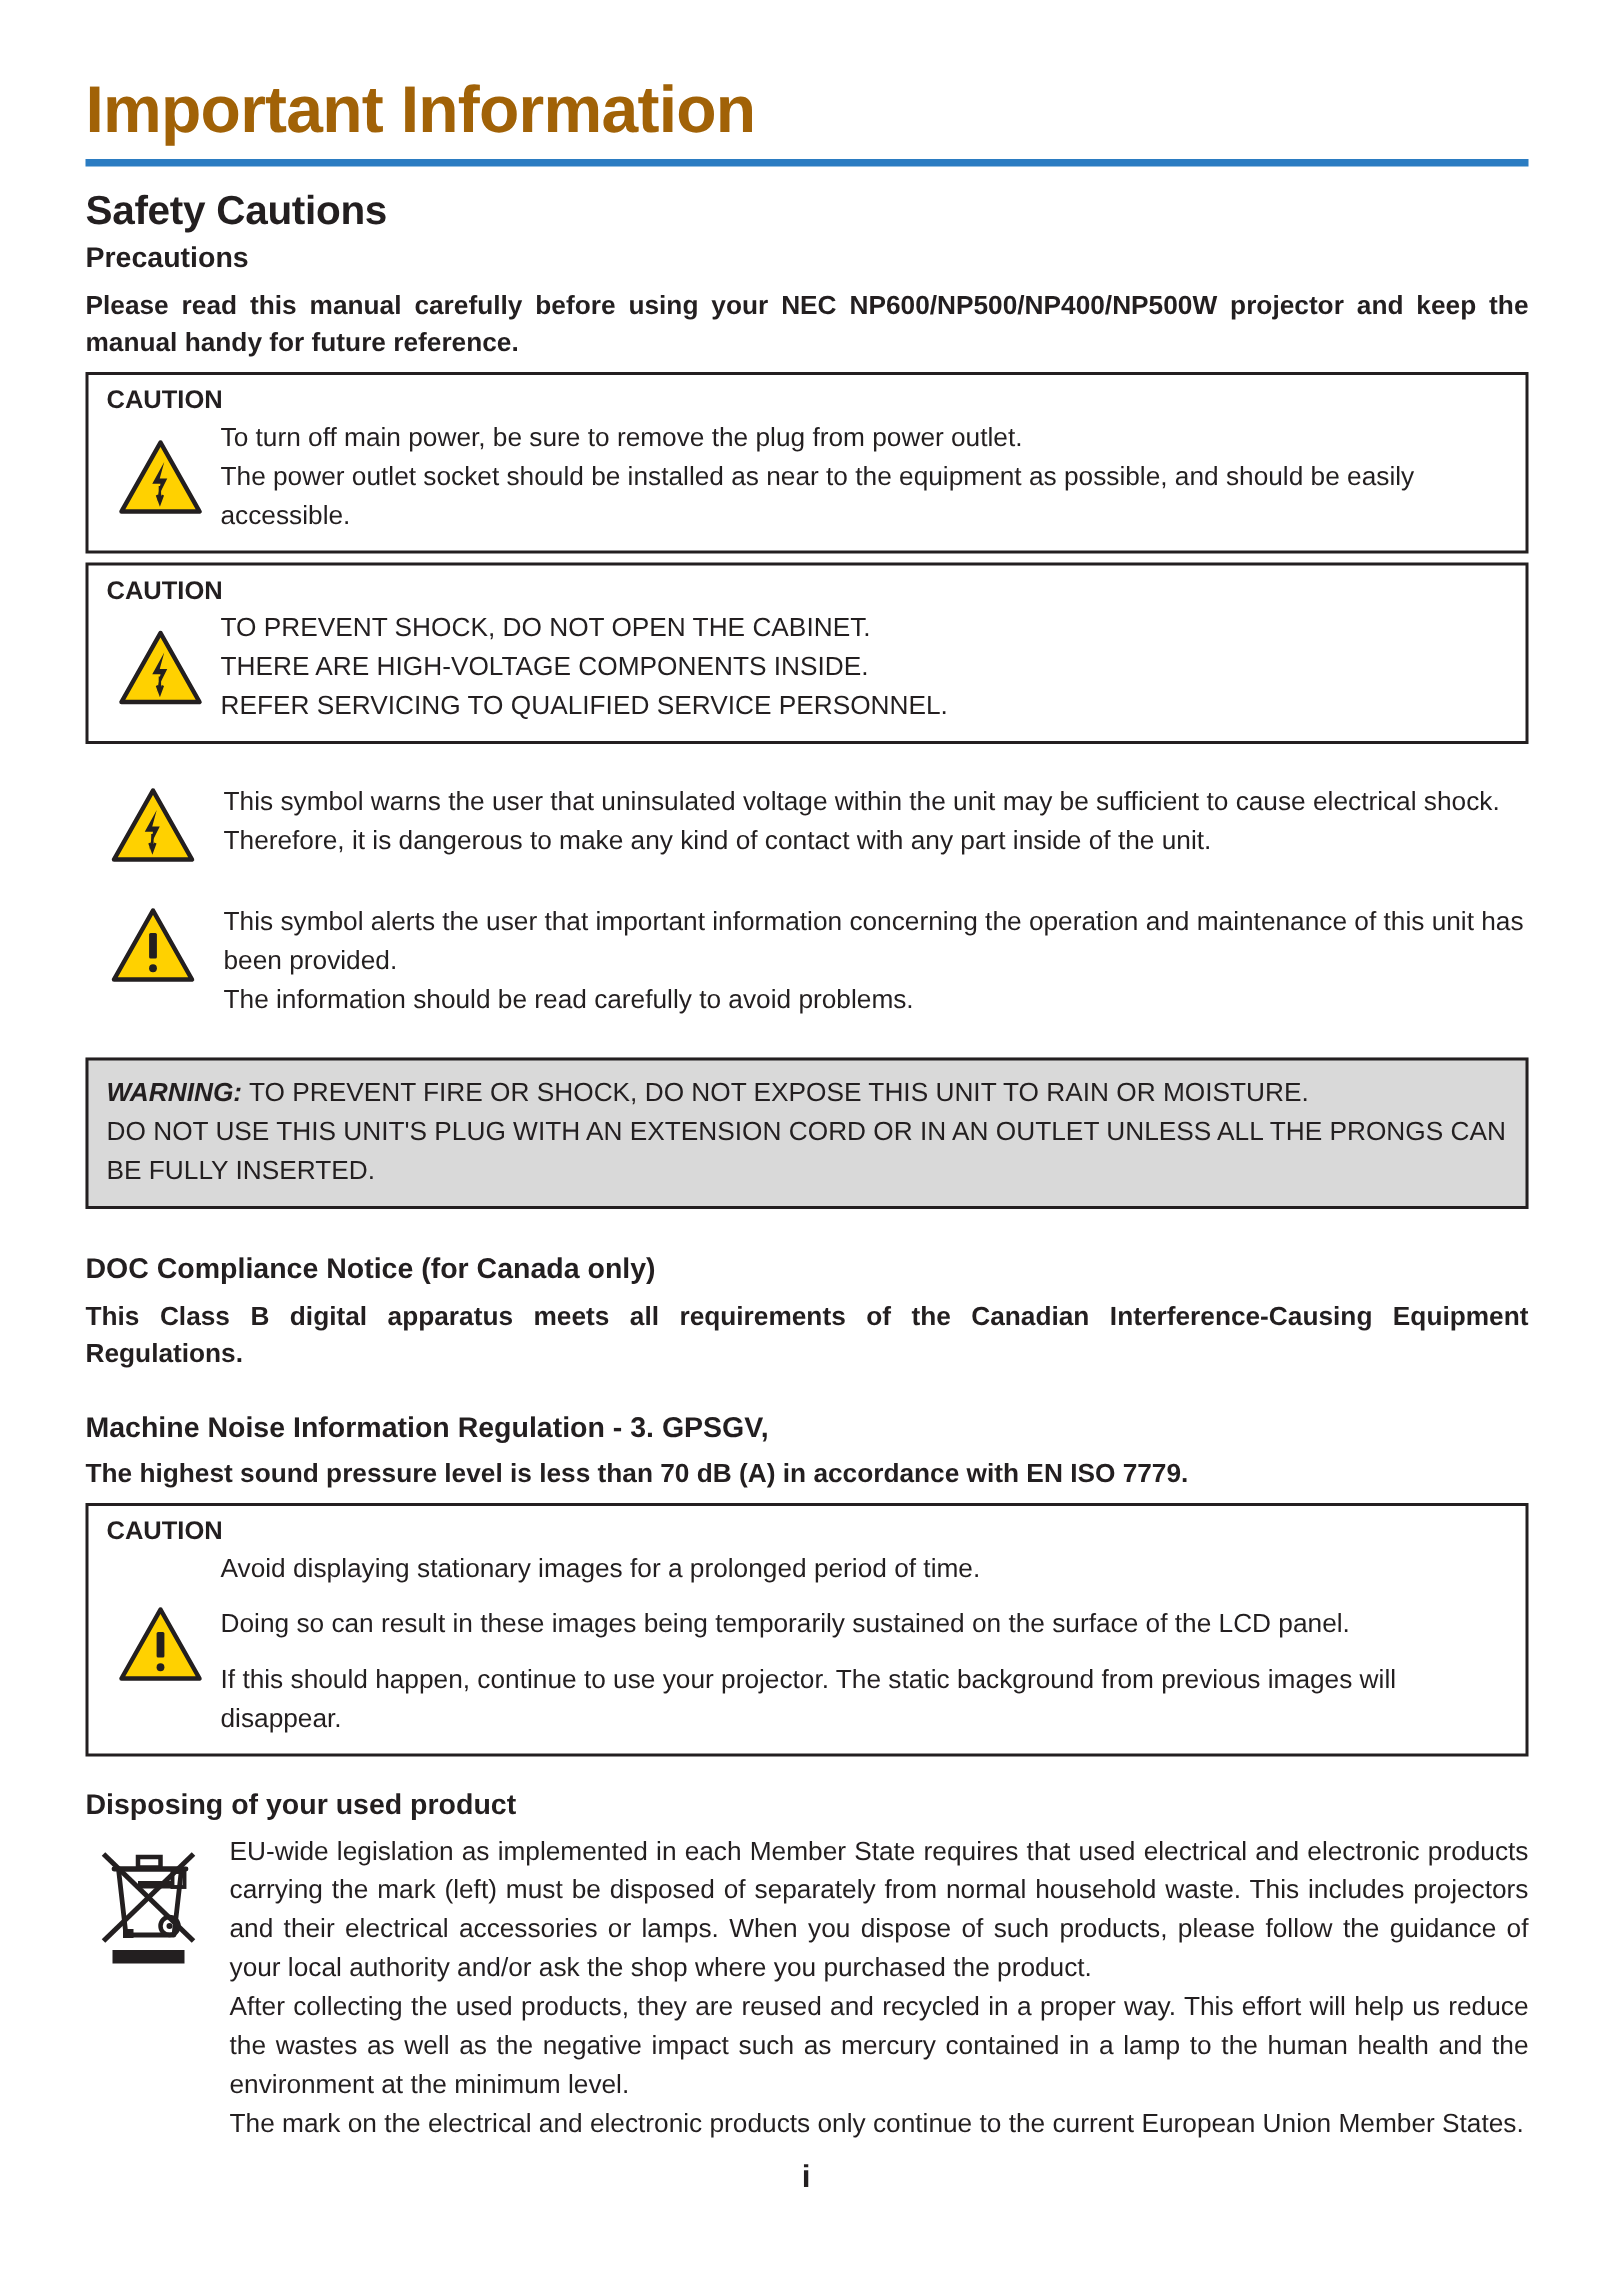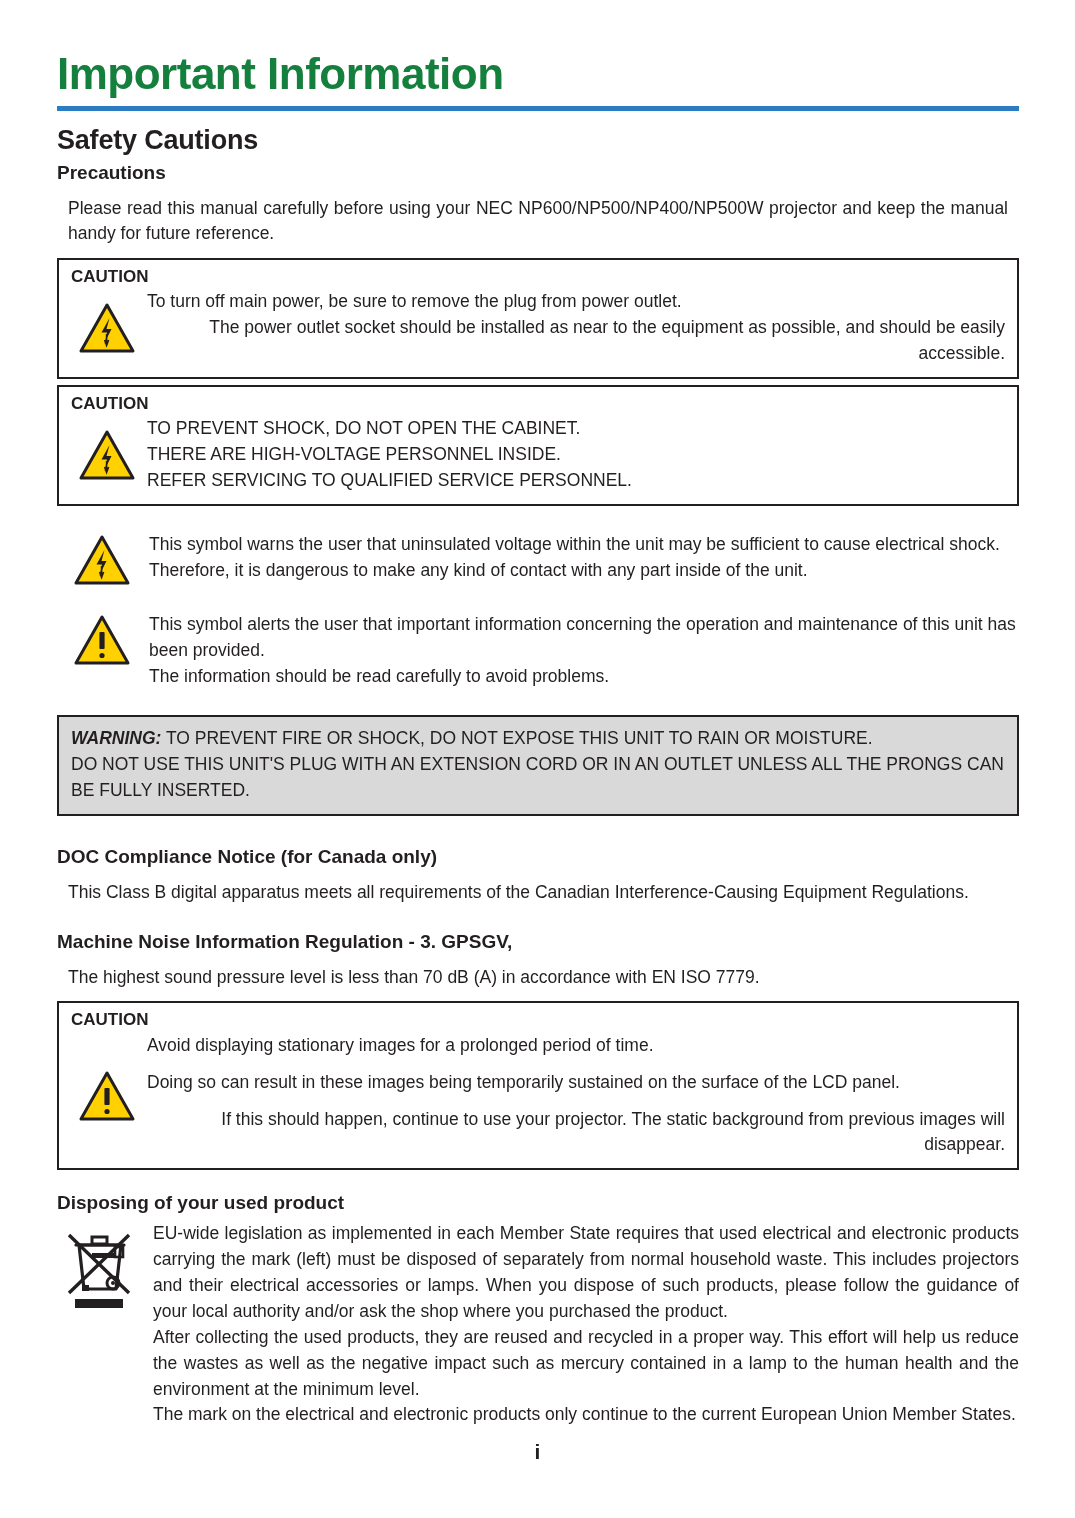--- a/index.html
+++ b/index.html
@@ -26,21 +26,21 @@
     width: 962px;
   }
 
   
   .doc-title {
     font-size: 44px;
     font-weight: bold;
     letter-spacing: -0.5px;
     line-height: 1.0;
     margin: 0 0 10px 0;
-    color: #15803d;
+    color: #a16207;
   }
   .title-rule {
     height: 5px;
     background: #2b7cc2;
     width: 100%;
     margin: 0 0 14px 0;
   }
   .h2 {
     font-size: 27px;
     font-weight: bold;
@@ -53,22 +53,23 @@
     font-weight: bold;
     margin: 0 0 6px 0;
     line-height: 1.2;
   }
   .h3.spaced-top {
     margin-top: 26px;
   }
   .body-text {
     font-size: 17.5px;
     line-height: 1.45;
-    margin: 11px;
+    margin: 0;
     text-align: justify;
+    font-weight: bold;
   }
 
   
   .box {
     border: 2px solid #231f20;
     box-sizing: border-box;
     padding: 7px 12px 10px 12px;
     margin-top: 6px;
   }
   .box-label {
@@ -98,21 +99,21 @@
   .box-lines .ln {
     margin: 0;
   }
   .box-lines.spread .ln {
     margin-bottom: 11px;
   }
   .box-lines.spread .ln:last-child {
     margin-bottom: 0;
   }
   .box-lines .wrapline {
-    text-align: right;
+    text-align: left;
   }
 
   
   .symbol-row {
     display: flex;
     align-items: flex-start;
     margin-top: 26px;
   }
   .symbol-row .icon-col {
     flex: 0 0 92px;
@@ -222,21 +223,21 @@
       <div class="box-body">
         <div class="icon-col">
           <svg width="58" height="52" viewBox="0 0 58 52" aria-hidden="true">
             <polygon points="29,3 55,49 3,49" fill="#ffd100" stroke="#231f20" stroke-width="3" stroke-linejoin="round"></polygon>
             <path d="M31.5 16 L23.5 30.5 L29 30.5 L26.5 42.5 L29 36 L33.5 27 L28.5 27 Z" fill="#231f20"></path>
             <path d="M28.6 32 L28.6 41.5 M26.6 38 L28.6 43.5 L30.6 38" fill="none" stroke="#231f20" stroke-width="1.6"></path>
           </svg>
         </div>
         <div class="box-lines">
           <p class="ln">TO PREVENT SHOCK, DO NOT OPEN THE CABINET.</p>
-          <p class="ln">THERE ARE HIGH-VOLTAGE PERSONNEL INSIDE.</p>
+          <p class="ln">THERE ARE HIGH-VOLTAGE COMPONENTS INSIDE.</p>
           <p class="ln">REFER SERVICING TO QUALIFIED SERVICE PERSONNEL.</p>
         </div>
       </div>
     </div>
 
     <div class="symbol-row">
       <div class="icon-col">
         <svg width="58" height="52" viewBox="0 0 58 52" aria-hidden="true">
           <polygon points="29,3 55,49 3,49" fill="#ffd100" stroke="#231f20" stroke-width="3" stroke-linejoin="round"></polygon>
           <path d="M31.5 16 L23.5 30.5 L29 30.5 L26.5 42.5 L29 36 L33.5 27 L28.5 27 Z" fill="#231f20"></path>

